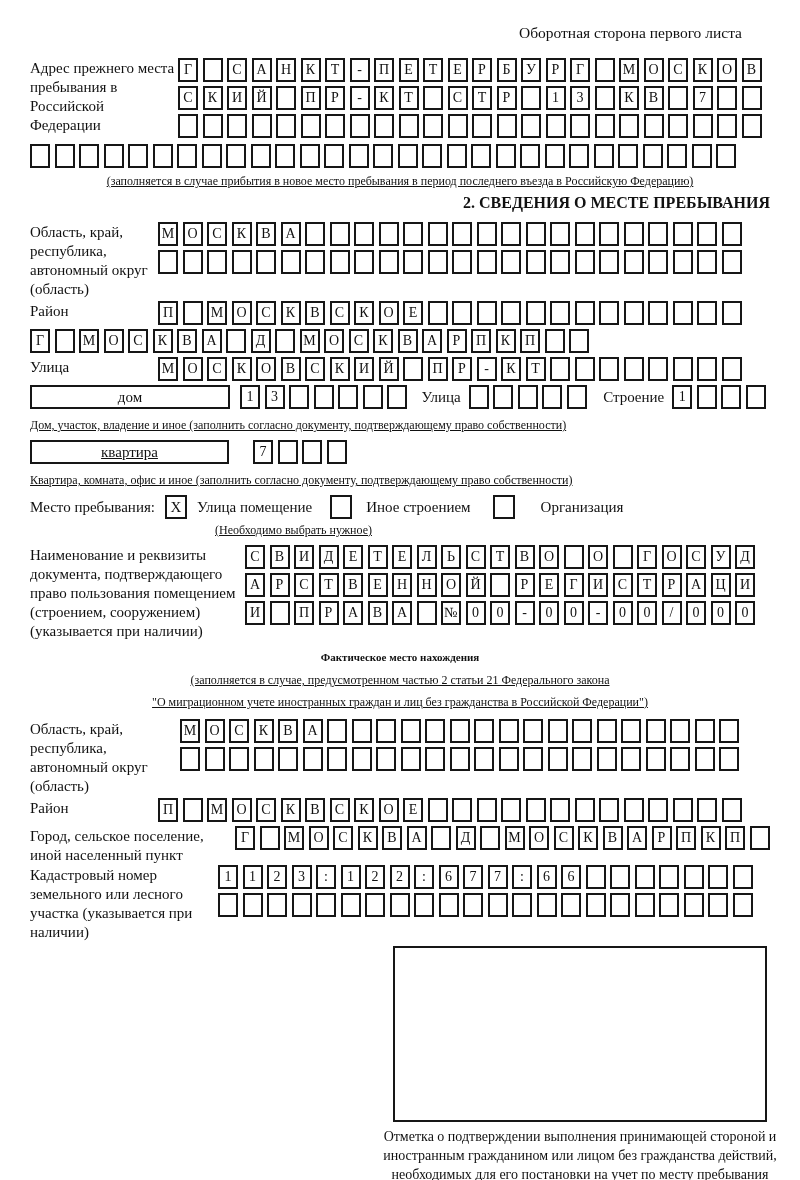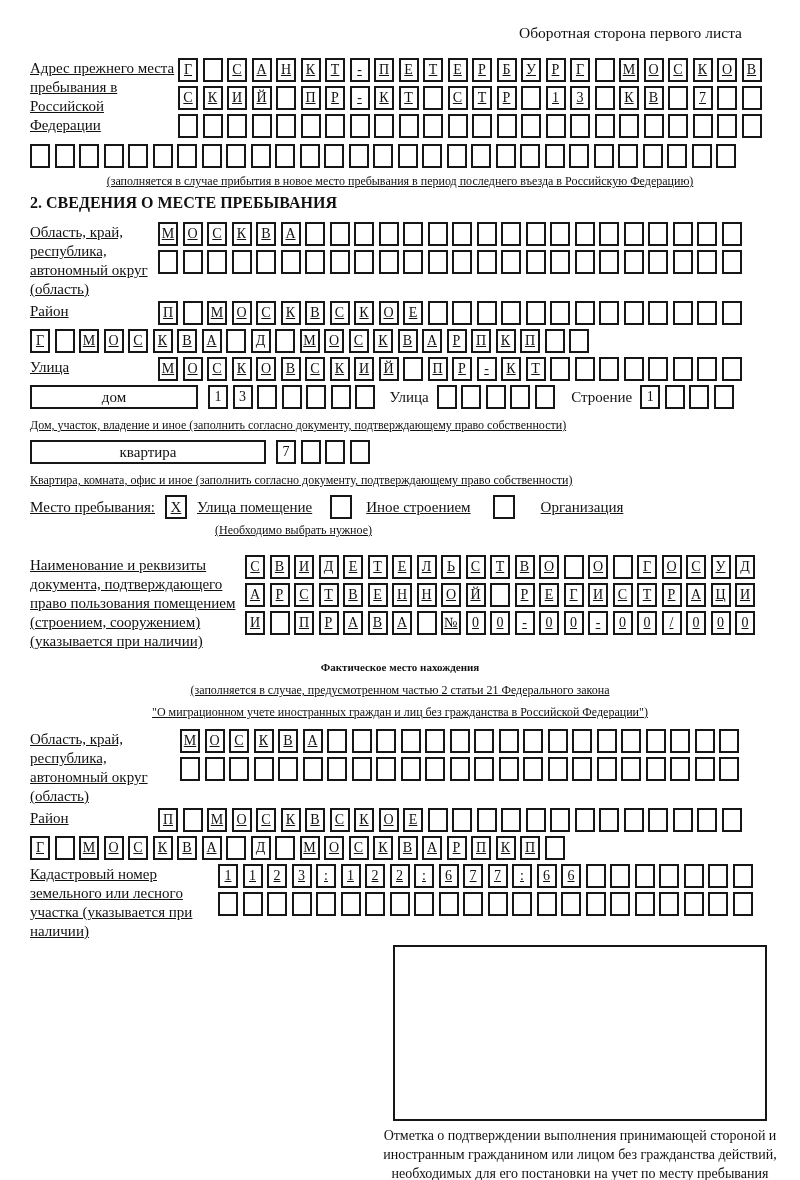--- a/index.html
+++ b/index.html
@@ -4,41 +4,41 @@
 <style>
   * { margin:0; padding:0; box-sizing:border-box; }
   html,body { background:#ffffff; }
   body {
     width:800px; height:1180px; overflow:hidden;
     color:#111; font-family:"Liberation Serif", serif; font-size:15px;
     padding:24px 30px 0 30px; position:relative;
   }
   .hdr-note { text-align:right; padding-right:28px; margin-bottom:16px; font-size:15.5px; }
 
-  .field { display:flex; align-items:flex-start;text-decoration:underline; }
+  .field { display:flex; align-items:flex-start; }
   .flabel { line-height:19px; padding-top:1px; }
   .rows { display:flex; flex-direction:column; }
   .boxes { display:flex; margin-bottom:4px; }
   .cell {
     display:inline-flex; align-items:center; justify-content:center;
     width:20px; height:24px; border:2px solid #161616; margin-right:4.5px;
     font-size:14px; flex:0 0 auto; background:#fff;
   }
   .caption { text-align:center; font-size:12px; line-height:18px; margin-bottom:4px;text-decoration:underline; }
-  .sec-title { text-align:left; font-weight:bold; font-size:16px; margin:4px 0 10px 0; }
+  .sec-title { text-align:right; font-weight:bold; font-size:16px; margin:4px 0 10px 0; }
   .sub-title { text-align:center; font-weight:bold; font-size:11px; margin:10px 0 8px 0; }
 
   .named-box {
     height:24px; border:2px solid #161616; display:flex; align-items:center; justify-content:center;
     font-size:15px; flex:0 0 auto;
   }
   .houserow, .aptrow { display:flex; align-items:flex-start; margin-bottom:3px; }
   .inline-label { line-height:24px; flex:0 0 auto; }
 
-  .stayrow { display:flex; align-items:center; margin:4px 0 2px 0;text-decoration:underline; }
+  .stayrow { display:flex; align-items:center; margin:4px 0 2px 0; }
   .chk {
     width:22px; height:24px; border:2px solid #161616; display:inline-flex;
     align-items:center; justify-content:center; font-size:15px; flex:0 0 auto;
   }
 
   .stamp-wrap { width:424px; margin-left:338px; margin-top:4px; }
   .stamp-box { width:374px; height:176px; border:2px solid #161616; margin:0 auto; }
   .stamp-caption { text-align:center; font-size:14px; line-height:19px; margin-top:5px; }
 
   .mb2{margin-bottom:2px;} .mb6{margin-bottom:6px;}
@@ -308,21 +308,21 @@
       <span class="cell"></span>
       <span class="cell"></span>
       <span class="cell"></span>
       <span class="cell"></span>
       <span class="cell"></span>
       <span class="cell"></span>
     </div>
 </div>
 
 <div class="houserow">
-  <div class="named-box" style="width:168px; margin-right:10px;text-align:center;">дом</div>
+  <div class="named-box" style="width:200px; margin-right:10px;text-align:center;">дом</div>
   <div class="boxes">
       <span class="cell">1</span>
       <span class="cell">3</span>
       <span class="cell"></span>
       <span class="cell"></span>
       <span class="cell"></span>
       <span class="cell"></span>
       <span class="cell"></span>
     </div>
   <div class="inline-label" style="margin:0 8px 0 10px;">Улица</div>
@@ -337,40 +337,40 @@
   <div class="boxes">
       <span class="cell">1</span>
       <span class="cell"></span>
       <span class="cell"></span>
       <span class="cell"></span>
     </div>
 </div>
 <div class="caption" style="text-align:left; margin-bottom:6px;">Дом, участок, владение и иное (заполнить согласно документу, подтверждающему право собственности)</div>
 
 <div class="aptrow">
-  <div class="named-box" style="width:236px; margin-right:10px;">квартира</div>
+  <div class="named-box" style="width:199px; margin-right:24px;text-decoration:underline;">квартира</div>
   <div class="boxes">
       <span class="cell">7</span>
       <span class="cell"></span>
       <span class="cell"></span>
       <span class="cell"></span>
     </div>
 </div>
 <div class="caption" style="text-align:left; margin-bottom:6px;">Квартира, комната, офис и иное (заполнить согласно документу, подтверждающему право собственности)</div>
 
 <div class="stayrow">
   <span>Место пребывания:</span>
   <span class="chk" style="margin-left:10px; margin-right:10px;">X</span>
   <span>Улица помещение</span>
   <span class="chk" style="margin-left:18px; margin-right:14px;"></span>
   <span>Иное строением</span>
   <span class="chk" style="margin-left:22px; margin-right:26px;"></span>
   <span>Организация</span>
 </div>
-<div class="caption" style="text-align:left; margin-left:185px; margin-bottom:16px;">(Необходимо выбрать нужное)</div>
+<div class="caption" style="text-align:left; margin-left:185px; margin-bottom:6px;">(Необходимо выбрать нужное)</div>
 
 <div class="field mb6">
   <div class="flabel w215">Наименование и реквизиты документа, подтверждающего право пользования помещением (строением, сооружением) (указывается при наличии)</div>
   <div class="rows">
     <div class="boxes">
         <span class="cell">С</span>
         <span class="cell">В</span>
         <span class="cell">И</span>
         <span class="cell">Д</span>
         <span class="cell">Е</span>
@@ -524,20 +524,21 @@
       <span class="cell"></span>
       <span class="cell"></span>
       <span class="cell"></span>
       <span class="cell"></span>
       <span class="cell"></span>
       <span class="cell"></span>
     </div>
 </div>
 
 <div class="field">
+  <div class="flabel w205">Город, сельское поселение, иной населенный пункт</div>
   <div class="boxes">
       <span class="cell">Г</span>
       <span class="cell"></span>
       <span class="cell">М</span>
       <span class="cell">О</span>
       <span class="cell">С</span>
       <span class="cell">К</span>
       <span class="cell">В</span>
       <span class="cell">А</span>
       <span class="cell"></span>

